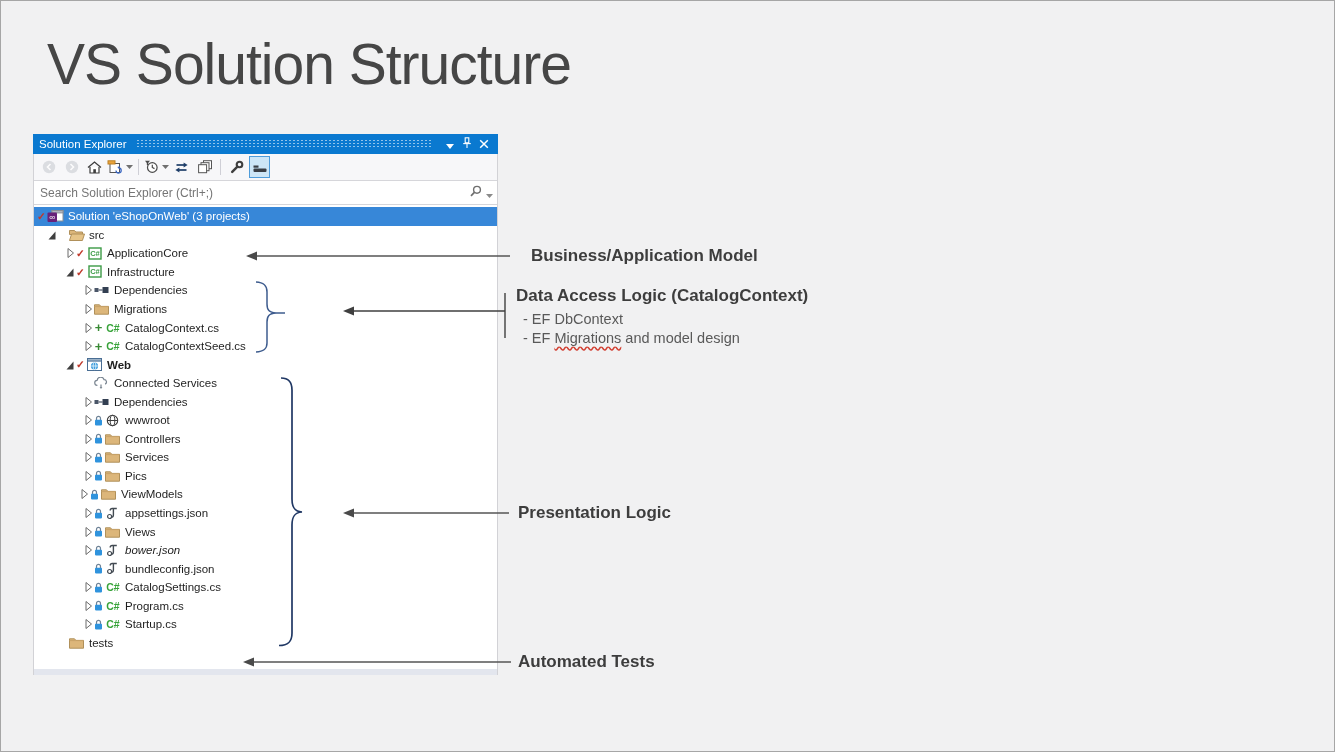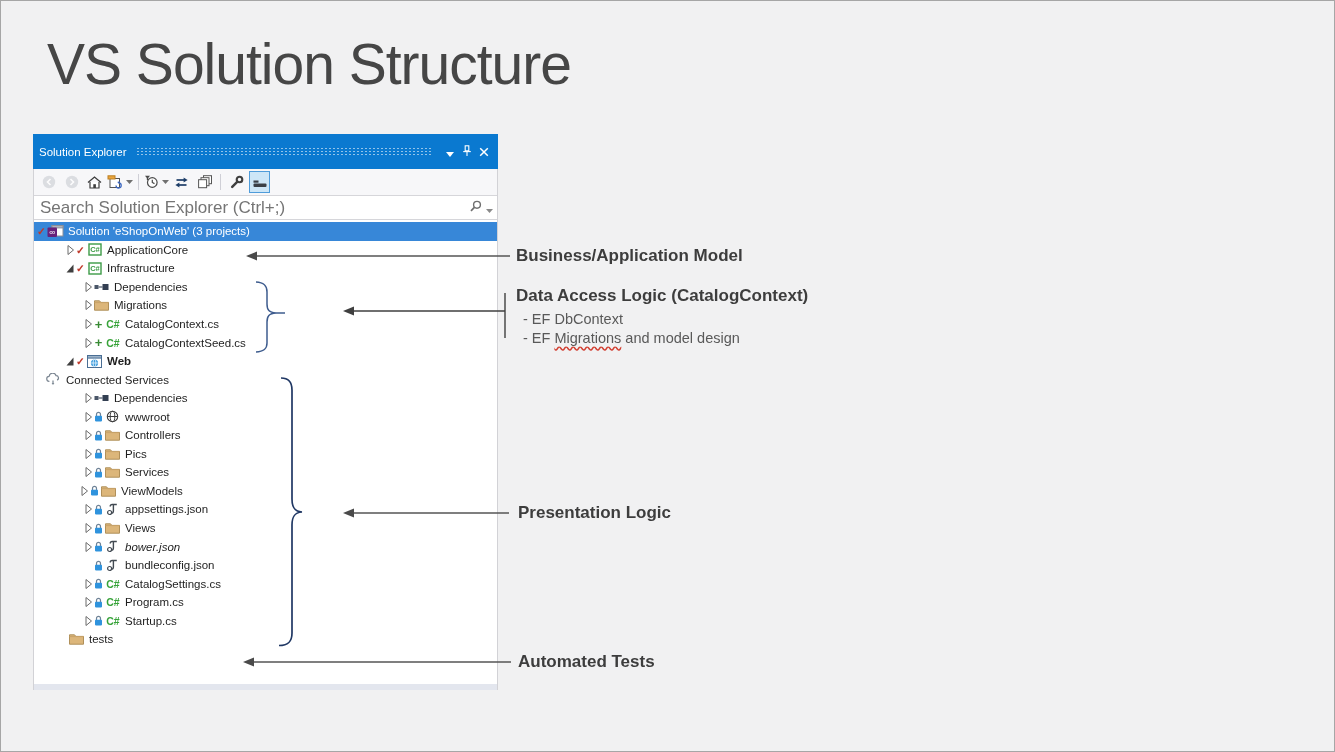--- a/index.html
+++ b/index.html
@@ -2,36 +2,36 @@
 <html><head>
 <meta charset="utf-8">
 <style>
   html,body{margin:0;padding:0;background:#ffffff;}
   .slide{position:relative;width:1335px;height:752px;background:#f1f1f2;border:1px solid #a6a6a6;
          box-sizing:border-box;font-family:"Liberation Sans",sans-serif;overflow:hidden;}
   .slide-title{position:absolute;left:46px;top:30px;font-size:57px;font-weight:300;color:#464646;
                letter-spacing:-1px;margin:0;}
   
   .panel{position:absolute;left:32px;top:133px;width:465px;}
-  .titlebar{height:35px;background:#0a79d0;display:flex;align-items:center;padding:0 6px 0 6px;box-sizing:border-box;}
+  .titlebar{height:20px;background:#0a79d0;display:flex;align-items:center;padding:0 6px 0 6px;box-sizing:border-box;}
   .tb-title{font-size:11.5px;color:#ffffff;white-space:nowrap;}
   .tb-tex{flex:1;height:10px;margin:0 9px;
           background-image:radial-gradient(rgba(255,255,255,.55) .8px,transparent 1px);
           background-size:4px 3px;}
   .tb-btn{width:17px;height:17px;display:flex;align-items:center;justify-content:center;cursor:pointer;flex:none;}
   .panel-body{background:#ffffff;border-left:1px solid #d2d2d6;border-right:1px solid #d2d2d6;}
   .toolbar{height:26px;background:#f7f7f9;display:flex;align-items:center;padding:0 3px;box-sizing:border-box;}
   .tbtn{height:22px;min-width:21px;display:flex;align-items:center;justify-content:center;margin:0 1px;box-sizing:border-box;}
   .tbtn.disabled{opacity:.6;}
   .tbtn.active{background:#cde6f7;border:1px solid #4f9cda;}
   .tsep{width:1px;height:16px;background:#cfcfd6;margin:0 4px;}
   .search{height:25px;background:#ffffff;border-top:1px solid #d6d6da;border-bottom:1px solid #d6d6da;
           display:flex;align-items:center;box-sizing:border-box;padding-right:4px;}
   .search input{flex:1;border:0;outline:0;background:transparent;font-family:"Liberation Sans",sans-serif;
-                font-size:17px;color:#8a8a8a;padding-left:6px;}
+                font-size:12px;color:#8a8a8a;padding-left:6px;}
   .mag{display:flex;align-items:center;gap:3px;cursor:pointer;}
   .tree{background:#ffffff;height:464px;padding-top:2px;box-sizing:border-box;overflow:hidden;}
   .trow{height:18.55px;display:flex;align-items:center;font-size:11.5px;color:#1e1e1e;white-space:nowrap;cursor:default;}
   .trow.selected{background:#3787d8;color:#ffffff;}
   .trow.bold .lbl{font-weight:bold;}
   .expander{width:11px;display:flex;justify-content:center;align-items:center;flex:none;}
   .scc{width:11px;display:flex;justify-content:center;align-items:center;flex:none;}
   .ticon{width:17px;display:flex;justify-content:center;align-items:center;flex:none;margin-right:3px;}
   .lbl{padding-left:1px;}
   .mark-check{color:#c0392b;font-weight:bold;font-size:10.5px;line-height:1;}
@@ -187,20 +187,35 @@
             <span class="ticon">
               <svg width="17" height="14" viewBox="0 0 17 14">
                 <rect x="5" y="1.5" width="11" height="10.5" fill="#fff" stroke="#8a8f98"></rect>
                 <rect x="5" y="1.5" width="11" height="2.4" fill="#aeb4bf" stroke="#8a8f98"></rect>
                 <rect x="0.5" y="3.5" width="9.5" height="9.5" rx="1" fill="#68217a"></rect>
                 <text x="5.2" y="10.8" font-size="8.5" fill="#fff" text-anchor="middle">∞</text>
               </svg>
             </span>
             <span class="lbl">Solution 'eShopOnWeb' (3 projects)</span>
           </div>
+          <div class="trow" style="padding-left: 12px;">
+            <span class="expander">
+              <svg width="10" height="12" viewBox="0 0 10 12">
+                <polygon points="8.5,2.5 8.5,10.5 1.5,10.5" fill="#3f3f3f"></polygon>
+              </svg>
+            </span>
+            <span class="scc"></span>
+            <span class="ticon">
+              <svg width="16" height="12" viewBox="0 0 16 12">
+                <path d="M0.5,1.5 h5 l1.3,1.5 h6.7 v2.5 h-13 z" fill="#dcb67a" stroke="#b0905a"></path>
+                <path d="M2.6,5 h12.9 l-2.1,6.5 h-12.9 z" fill="#e6c488" stroke="#b0905a"></path>
+              </svg>
+            </span>
+            <span class="lbl">src</span>
+          </div>
           <div class="trow" style="padding-left: 30px;">
             <span class="expander">
               <svg width="10" height="12" viewBox="0 0 10 12">
                 <polygon points="3,1.5 3,10.5 8.5,6" fill="#fff" stroke="#6b6b6b"></polygon>
               </svg>
             </span>
             <span class="scc">
               <span class="mark-check">✓</span>
             </span>
             <span class="ticon">
@@ -302,21 +317,21 @@
               <svg width="15" height="13" viewBox="0 0 15 13">
                 <rect x="0.5" y="0.5" width="14" height="12" fill="#fff" stroke="#4a6e94"></rect>
                 <rect x="0.5" y="0.5" width="14" height="2.6" fill="#9db3c8" stroke="#4a6e94"></rect>
                 <circle cx="7.5" cy="8" r="3.6" fill="#3f9ede"></circle>
                 <ellipse cx="7.5" cy="8" rx="1.4" ry="3.6" fill="none" stroke="#fff" stroke-width="0.7"></ellipse>
                 <line x1="3.9" y1="8" x2="11.1" y2="8" stroke="#fff" stroke-width="0.7"></line>
               </svg>
             </span>
             <span class="lbl">Web</span>
           </div>
-          <div class="trow" style="">
+          <div class="trow" style="padding-left: 48px;">
             <span class="expander"></span>
             <span class="ticon">
               <svg width="15" height="13" viewBox="0 0 15 13">
                 <path d="M3.4,8.3 a2.5,2.5 0 0 1 -0.3,-5 a3.6,3.6 0 0 1 7,-0.6 a2.3,2.3 0 0 1 1,4.4" fill="none" stroke="#7a8591" stroke-width="1.2"></path>
                 <line x1="7" y1="7.5" x2="7" y2="10" stroke="#7a8591" stroke-width="1.2"></line>
                 <polygon points="5.6,10 8.4,10 7,12" fill="#7a8591"></polygon>
               </svg>
             </span>
             <span class="lbl">Connected Services</span>
           </div>
@@ -387,41 +402,41 @@
                 <path d="M2.5,5 V3.4 a2,2 0 0 1 4,0 V5" fill="none" stroke="#6e8296" stroke-width="1.2"></path>
                 <rect x="1" y="4.8" width="7" height="5.6" rx="0.8" fill="#2f93dd"></rect>
               </svg>
             </span>
             <span class="ticon">
               <svg width="15" height="12" viewBox="0 0 15 12">
                 <path d="M0.5,1.8 h5 l1.4,1.6 h7.6 v7.8 h-14 z" fill="#dcb67a" stroke="#b0905a"></path>
                 <path d="M0.5,3.6 h14" stroke="#c8a368" fill="none"></path>
               </svg>
             </span>
-            <span class="lbl">Pics</span>
+            <span class="lbl">Services</span>
           </div>
           <div class="trow" style="padding-left: 48px;">
             <span class="expander">
               <svg width="10" height="12" viewBox="0 0 10 12">
                 <polygon points="3,1.5 3,10.5 8.5,6" fill="#fff" stroke="#6b6b6b"></polygon>
               </svg>
             </span>
             <span class="scc">
               <svg width="9" height="11" viewBox="0 0 9 11">
                 <path d="M2.5,5 V3.4 a2,2 0 0 1 4,0 V5" fill="none" stroke="#6e8296" stroke-width="1.2"></path>
                 <rect x="1" y="4.8" width="7" height="5.6" rx="0.8" fill="#2f93dd"></rect>
               </svg>
             </span>
             <span class="ticon">
               <svg width="15" height="12" viewBox="0 0 15 12">
                 <path d="M0.5,1.8 h5 l1.4,1.6 h7.6 v7.8 h-14 z" fill="#dcb67a" stroke="#b0905a"></path>
                 <path d="M0.5,3.6 h14" stroke="#c8a368" fill="none"></path>
               </svg>
             </span>
-            <span class="lbl">Services</span>
+            <span class="lbl">Pics</span>
           </div>
           <div class="trow" style="padding-left: 44px;">
             <span class="expander">
               <svg width="10" height="12" viewBox="0 0 10 12">
                 <polygon points="3,1.5 3,10.5 8.5,6" fill="#fff" stroke="#6b6b6b"></polygon>
               </svg>
             </span>
             <span class="scc">
               <svg width="9" height="11" viewBox="0 0 9 11">
                 <path d="M2.5,5 V3.4 a2,2 0 0 1 4,0 V5" fill="none" stroke="#6e8296" stroke-width="1.2"></path>
@@ -581,21 +596,21 @@
                 <path d="M0.5,3.6 h14" stroke="#c8a368" fill="none"></path>
               </svg>
             </span>
             <span class="lbl">tests</span>
           </div>
         </div>
     </div>
     <div class="panel-strip"></div>
   </div>
 
-  <div class="ann" style="left:515px;top:245px">
+  <div class="ann" style="left:530px;top:245px">
     <div class="ttl">Business/Application Model</div>
   </div>
   <div class="ann" style="left:515px;top:285px">
     <div class="ttl">Data Access Logic (CatalogContext)</div>
     <div class="bullets">
       <div>- EF DbContext</div>
       <div><span>- EF </span><span class="squiggle">Migrations</span><span> and model design</span></div>
     </div>
   </div>
   <div class="ann" style="left:517px;top:502px">

